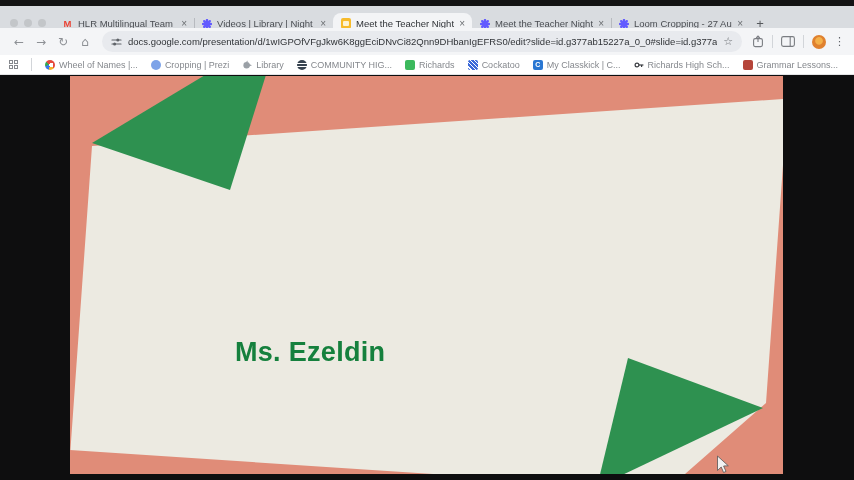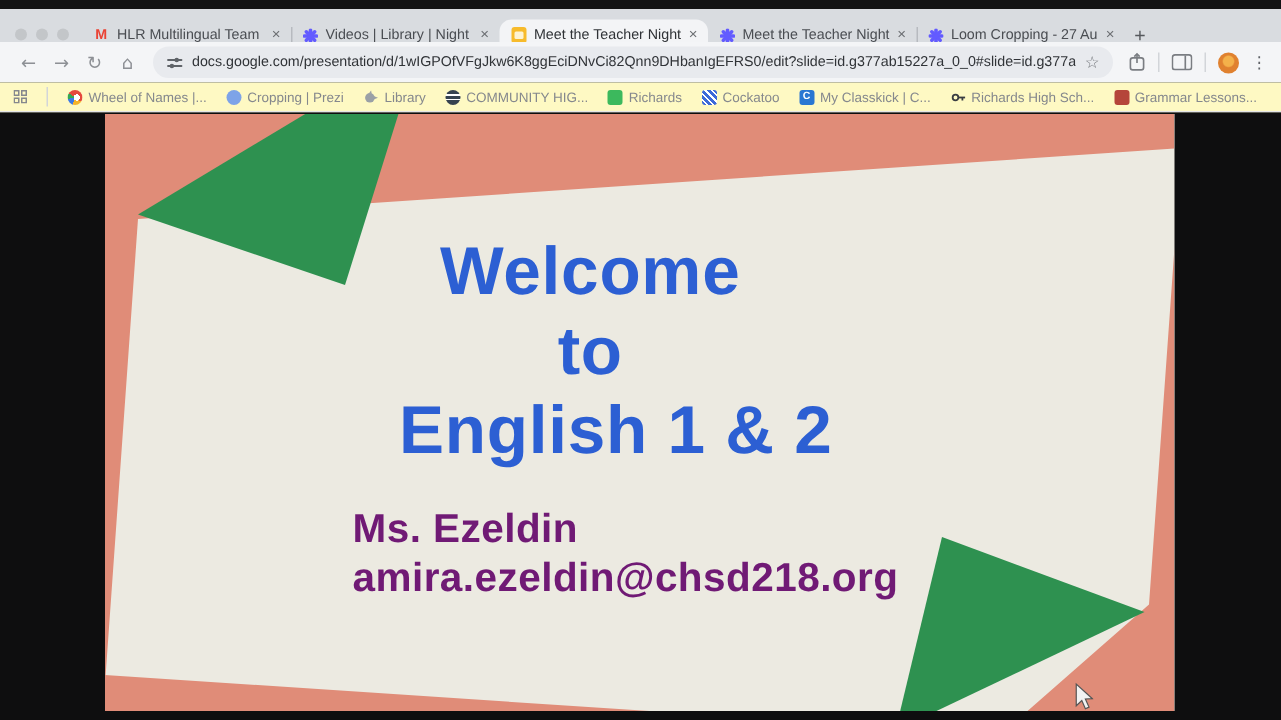--- a/index.html
+++ b/index.html
@@ -33,42 +33,42 @@
   .omnibox{margin-left:6px;width:640px;height:21px;border-radius:11px;background:#e8eaee;
     display:flex;align-items:center;box-sizing:border-box;padding:0 9px;gap:6px;flex:0 0 auto;}
   .urltext{flex:1;font-size:9.5px;color:#303337;white-space:nowrap;overflow:hidden;}
   .star{font-size:11px;color:#74777c;font-family:"DejaVu Sans",sans-serif;}
   .rt-icons{display:flex;align-items:center;margin-left:10px;gap:8px;}
   .vsep{width:1px;height:13px;background:#d2d5d9;}
   .avatar{width:14px;height:14px;border-radius:50%;
     background:radial-gradient(circle at 50% 42%,#f4b14a 0 31%,#e0812f 40%);}
   .menudots{font-size:11px;color:#5f6368;font-family:"DejaVu Sans",sans-serif;}
 
-  .bmrow{position:absolute;left:0;top:55px;width:854px;height:20px;background:#fef9c3;
+  .bmrow{position:absolute;left:0;top:55px;width:854px;height:20px;background:#ffffff;
     display:flex;align-items:center;box-sizing:border-box;padding:0 9px;gap:13px;
     font-size:9px;color:#85888d;border-bottom:1px solid #e3e4e6;}
   .bmitem{display:flex;align-items:center;gap:4px;white-space:nowrap;}
   .bmicon{width:10px;height:10px;flex:0 0 auto;display:inline-flex;align-items:center;justify-content:center;}
   .ic-wheel{border-radius:50%;background:radial-gradient(circle at 62% 50%,#fff 0 26%,transparent 27%),
     conic-gradient(#e5493d 0 35%,#f5b329 35% 55%,#3b78e7 55% 72%,#35a853 72% 85%,#e5493d 85% 100%);}
   .ic-prezi{border-radius:50%;background:#7da3e8;}
   .ic-community{border-radius:50%;background:linear-gradient(#36424f 0 30%,#fff 30% 38%,#36424f 38% 62%,#fff 62% 70%,#36424f 70% 100%);}
   .ic-classkick{border-radius:2px;background:#3cb95d;}
   .ic-skyward{border-radius:2px;background:repeating-linear-gradient(45deg,#3c69d8 0 2px,#ffffff 2px 3px);}
   .ic-dashc{border-radius:2px;background:#2a77d2;color:#fff;font-size:7px;font-weight:bold;}
   .ic-grammar{border-radius:2px;background:#b5453a;}
 
   
   .content{position:absolute;left:0;top:75px;width:854px;height:405px;background:#0e0e0f;}
   .slide{position:absolute;left:70px;top:1px;width:713px;height:398px;background:#eceae1;overflow:hidden;}
   .slide svg{position:absolute;left:0;top:0;}
   .slide-title{position:absolute;left:-16px;top:78px;width:713px;text-align:center;
     color:#2c5fd3;font-weight:bold;font-size:45px;line-height:53px;letter-spacing:0.5px;}
   .slide-title .l12{transform:translateX(-17px);}
-  .slide-sub{position:absolute;left:165px;top:260px;color:#701a75;font-weight:600;
+  .slide-sub{position:absolute;left:165px;top:260px;color:#15803d;font-weight:600;
     font-size:27px;line-height:33px;letter-spacing:0.3px;}
   .cursor{position:absolute;left:716px;top:380px;}
 </style>
 </head>
 <body>
 
 <div id="screen">
 
   <div class="topblack"></div>
 
@@ -250,29 +250,23 @@
   <div class="content">
     <div class="slide">
       <svg width="713" height="398" viewBox="0 0 713 398">
         <polygon points="0,0 713,0 713,23 22,70 0,380" fill="#e08c78"></polygon>
         <polygon points="713,89 696,327 615,398 713,398" fill="#e08c78"></polygon>
         <polygon points="0,374 363,398 0,398" fill="#e08c78"></polygon>
         <polygon points="22,67 210,-46 160,114" fill="#2e9150"></polygon>
         <polygon points="558,282 693,332 527,411" fill="#2e9150"></polygon>
       </svg>
 
-      <div class="slide-title">
-        <div class="l12">Welcome</div>
-        <div class="l12">to</div>
-        <div>English 1 &amp; 2</div>
-      </div>
 
       <div class="slide-sub">
         <div>Ms. Ezeldin</div>
-        <div>amira.ezeldin@chsd218.org</div>
       </div>
     </div>
 
     <svg class="cursor" width="13" height="19" viewBox="0 0 13 19">
       <path d="M1.5,1 L1.5,15.5 L5.2,12 L7.6,17.5 L10,16.4 L7.6,11 L12.3,10.8 Z" fill="#f2f2f2" stroke="#555" stroke-width="0.8"></path>
     </svg>
   </div>
 
 </div>
 

